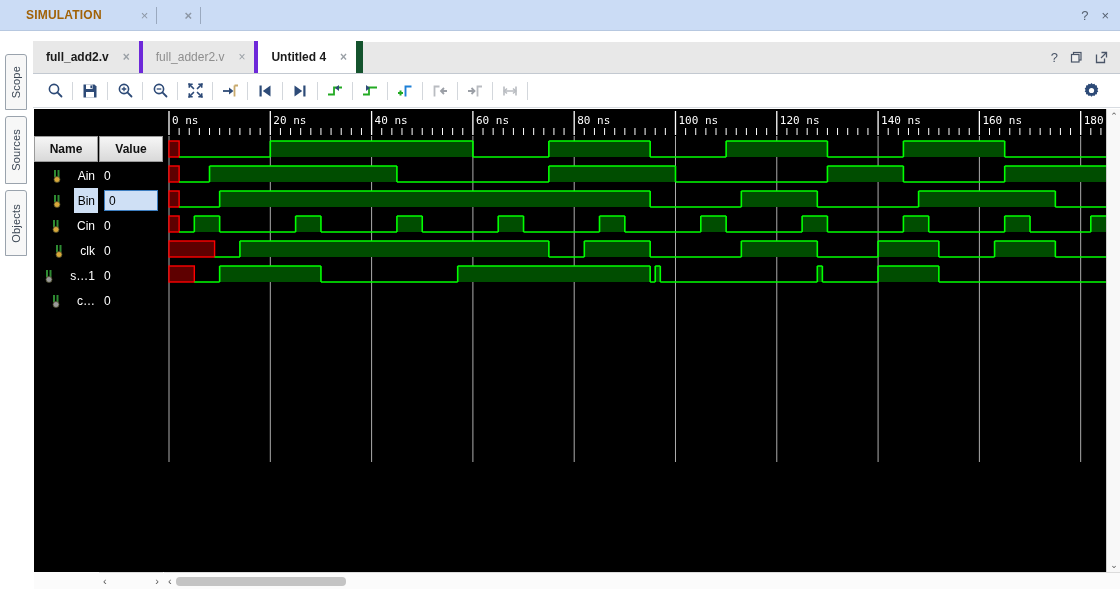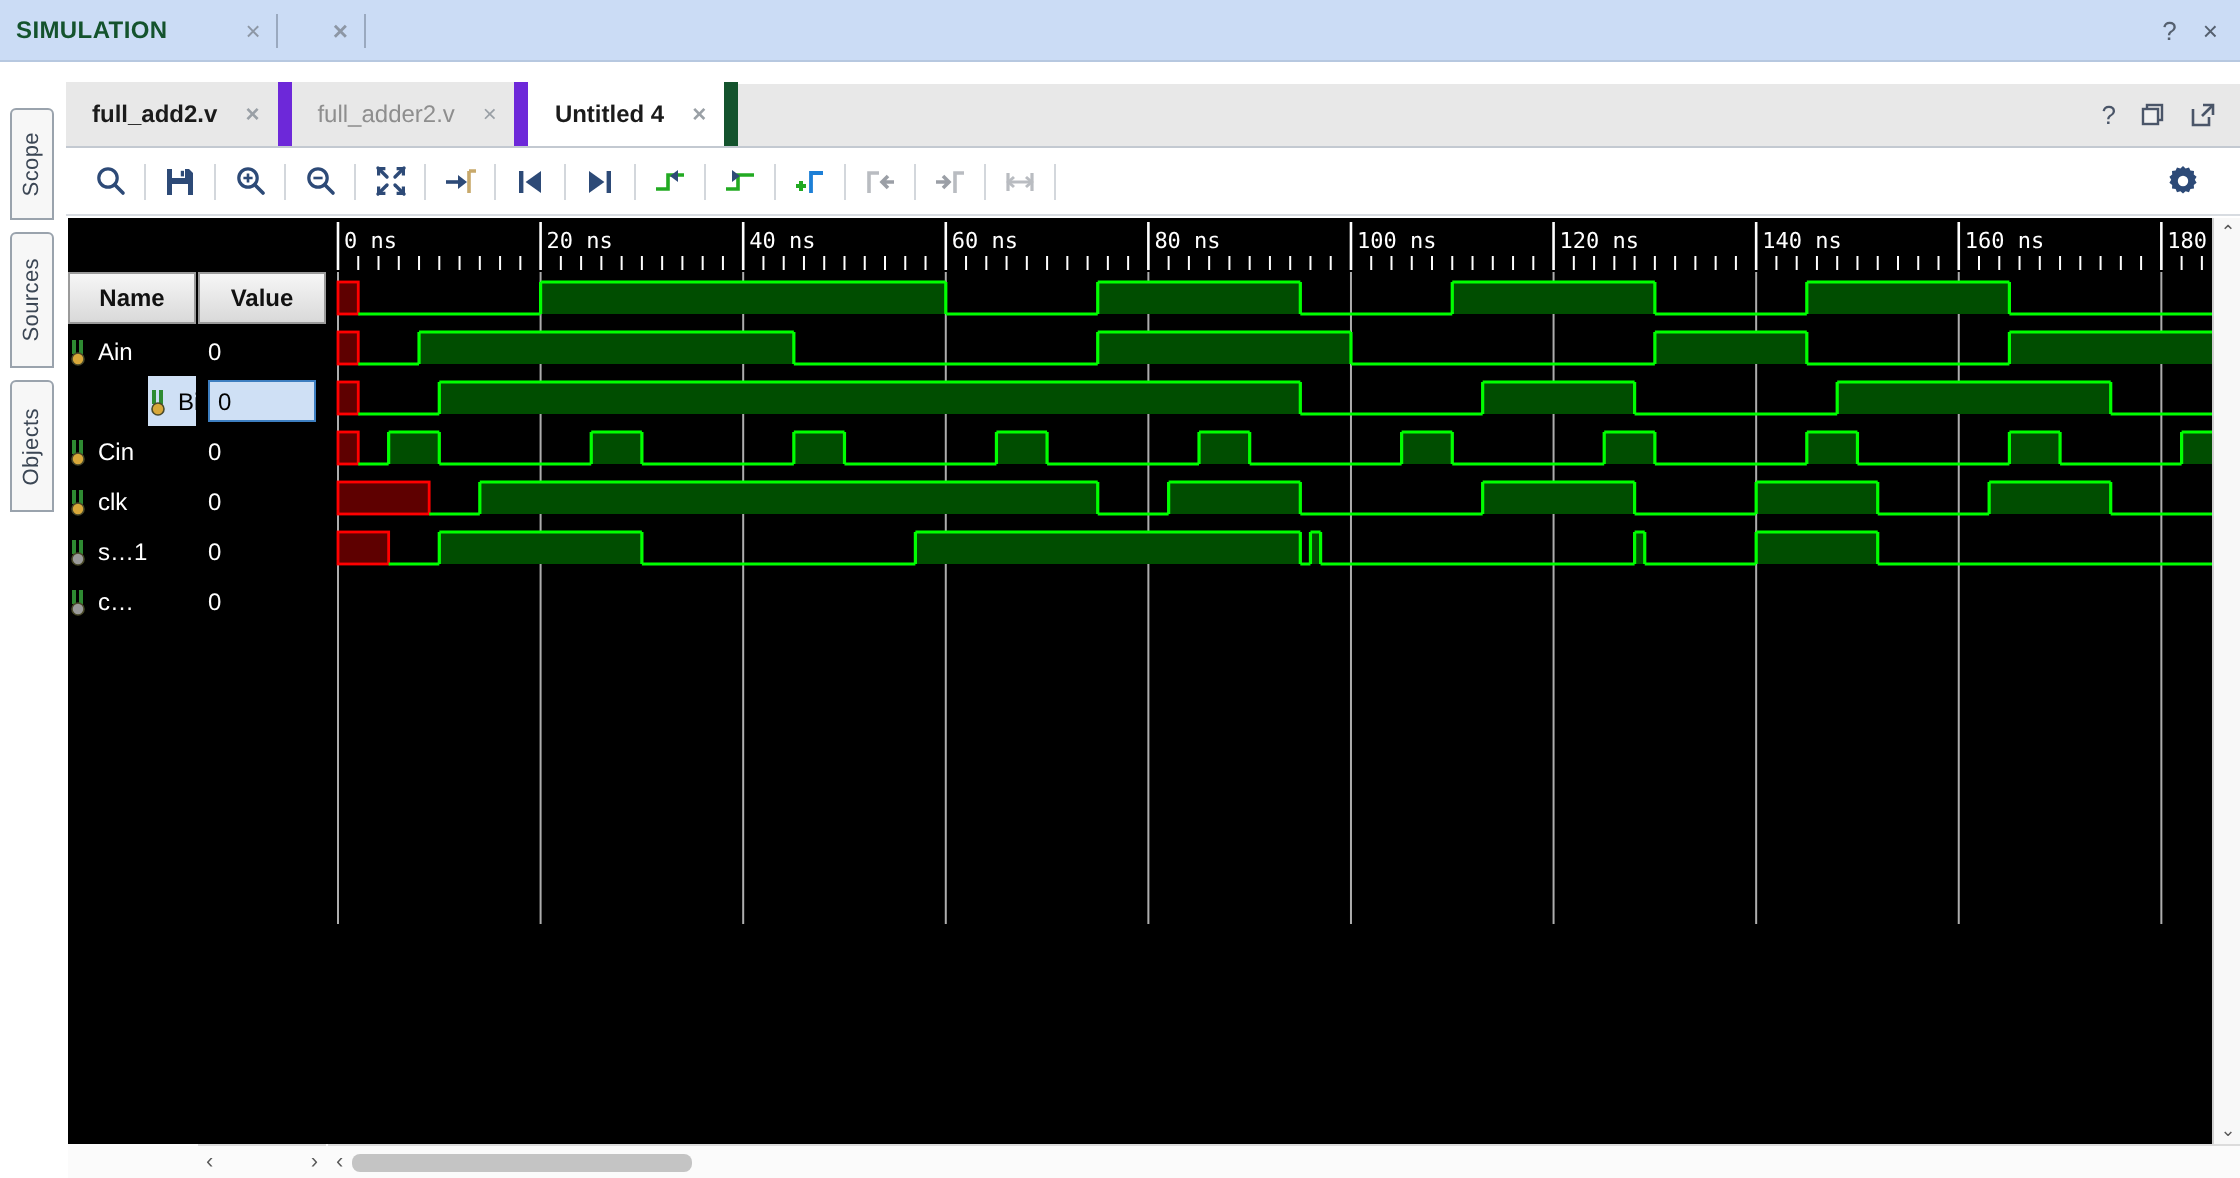--- a/index.html
+++ b/index.html
@@ -12,22 +12,22 @@
   }
   #app { position: relative; width: 1120px; height: 589px; background:#fff; }
 
   
   .titlebar {
     position: absolute; left:0; top:0; width:1120px; height:31px;
     background:#cbdcf5; border-bottom:1px solid #b7c8e0;
     display:flex; align-items:center;
   }
   .sim-label {
-    font-size:12px; font-weight:bold; color:#14532d;
-    padding-left:8px; padding-right:12px; letter-spacing:0.2px;
+    font-size:12px; font-weight:bold; color:#a16207;
+    padding-left:26px; padding-right:12px; letter-spacing:0.2px;
   }
   .win-tab {
     display:flex; align-items:center; height:31px; padding:0 8px 0 14px;
     font-size:12px; color:#5e6b7d; white-space:nowrap;
   }
   .win-tab.active { color:#16213a; font-weight:bold; }
   .win-tab .xclose {
     margin-left:13px; font-size:13px; color:#8d97a5; cursor:pointer;
     font-family:"Liberation Sans", sans-serif; line-height:1;
   }
@@ -55,21 +55,21 @@
   }
   
   .tabstrip {
     position:absolute; left:33px; top:42px; width:1087px; height:32px;
     background:#e8e8e8; border-bottom:1px solid #c3c9d1;
     display:flex; align-items:flex-end;
   }
   .etab {
     height:32px; display:flex; align-items:center; padding:0 9px 0 13px;
     font-size:12px; color:#8e8e8e; background:#e8e8e8; white-space:nowrap;
-    border-right:7px solid #6d28d9;
+    border-right:4px solid #6d28d9;
   }
   .etab.sel { color:#1b1b1b; font-weight:bold; }
   .etab.current { background:#ffffff; color:#1b1b1b; font-weight:bold; border-right:7px solid #14532d; }
   .etab .xclose { margin-left:14px; font-size:12px; color:#9aa0a6; cursor:pointer; }
   .tabstrip-right { margin-left:auto; display:flex; align-items:center; gap:12px; padding:0 12px 8px 0; }
   .tabstrip-right .ic { color:#4a5568; cursor:pointer; display:flex; }
 
   
   .toolbar {
     position:absolute; left:33px; top:74px; width:1087px; height:34px;
@@ -96,22 +96,22 @@
   }
   .colhdr {
     position:absolute; top:27px; height:26px; left:0; right:0;
     background:linear-gradient(#f6f6f6,#d9d9d9);
     border:1px solid #9a9a9a;
     display:flex; align-items:center; justify-content:center;
     font-size:12px; font-weight:bold; color:#111;
   }
   .rowlist { position:absolute; top:54px; left:0; right:0; }
   .nrow {
-    height:25px; display:flex; align-items:center; justify-content:flex-start;
-    padding-right:3px; font-size:12px; color:#ffffff; gap:2px;
+    height:25px; display:flex; align-items:center; justify-content:flex-end;
+    padding-right:3px; font-size:12px; color:#ffffff; gap:13px;
   }
   .nrow.sel { background:#cfe0f5; color:#000;margin-left:40px; }
   .vrow {
     height:25px; display:flex; align-items:center; padding-left:5px;
     font-size:12px; color:#ffffff;
   }
   .vrow.sel .vbox {
     background:#cfe0f5; border:1px solid #3d7ec0; color:#000;
     padding:1px 4px; width:54px; height:21px; display:flex; align-items:center;
   }

